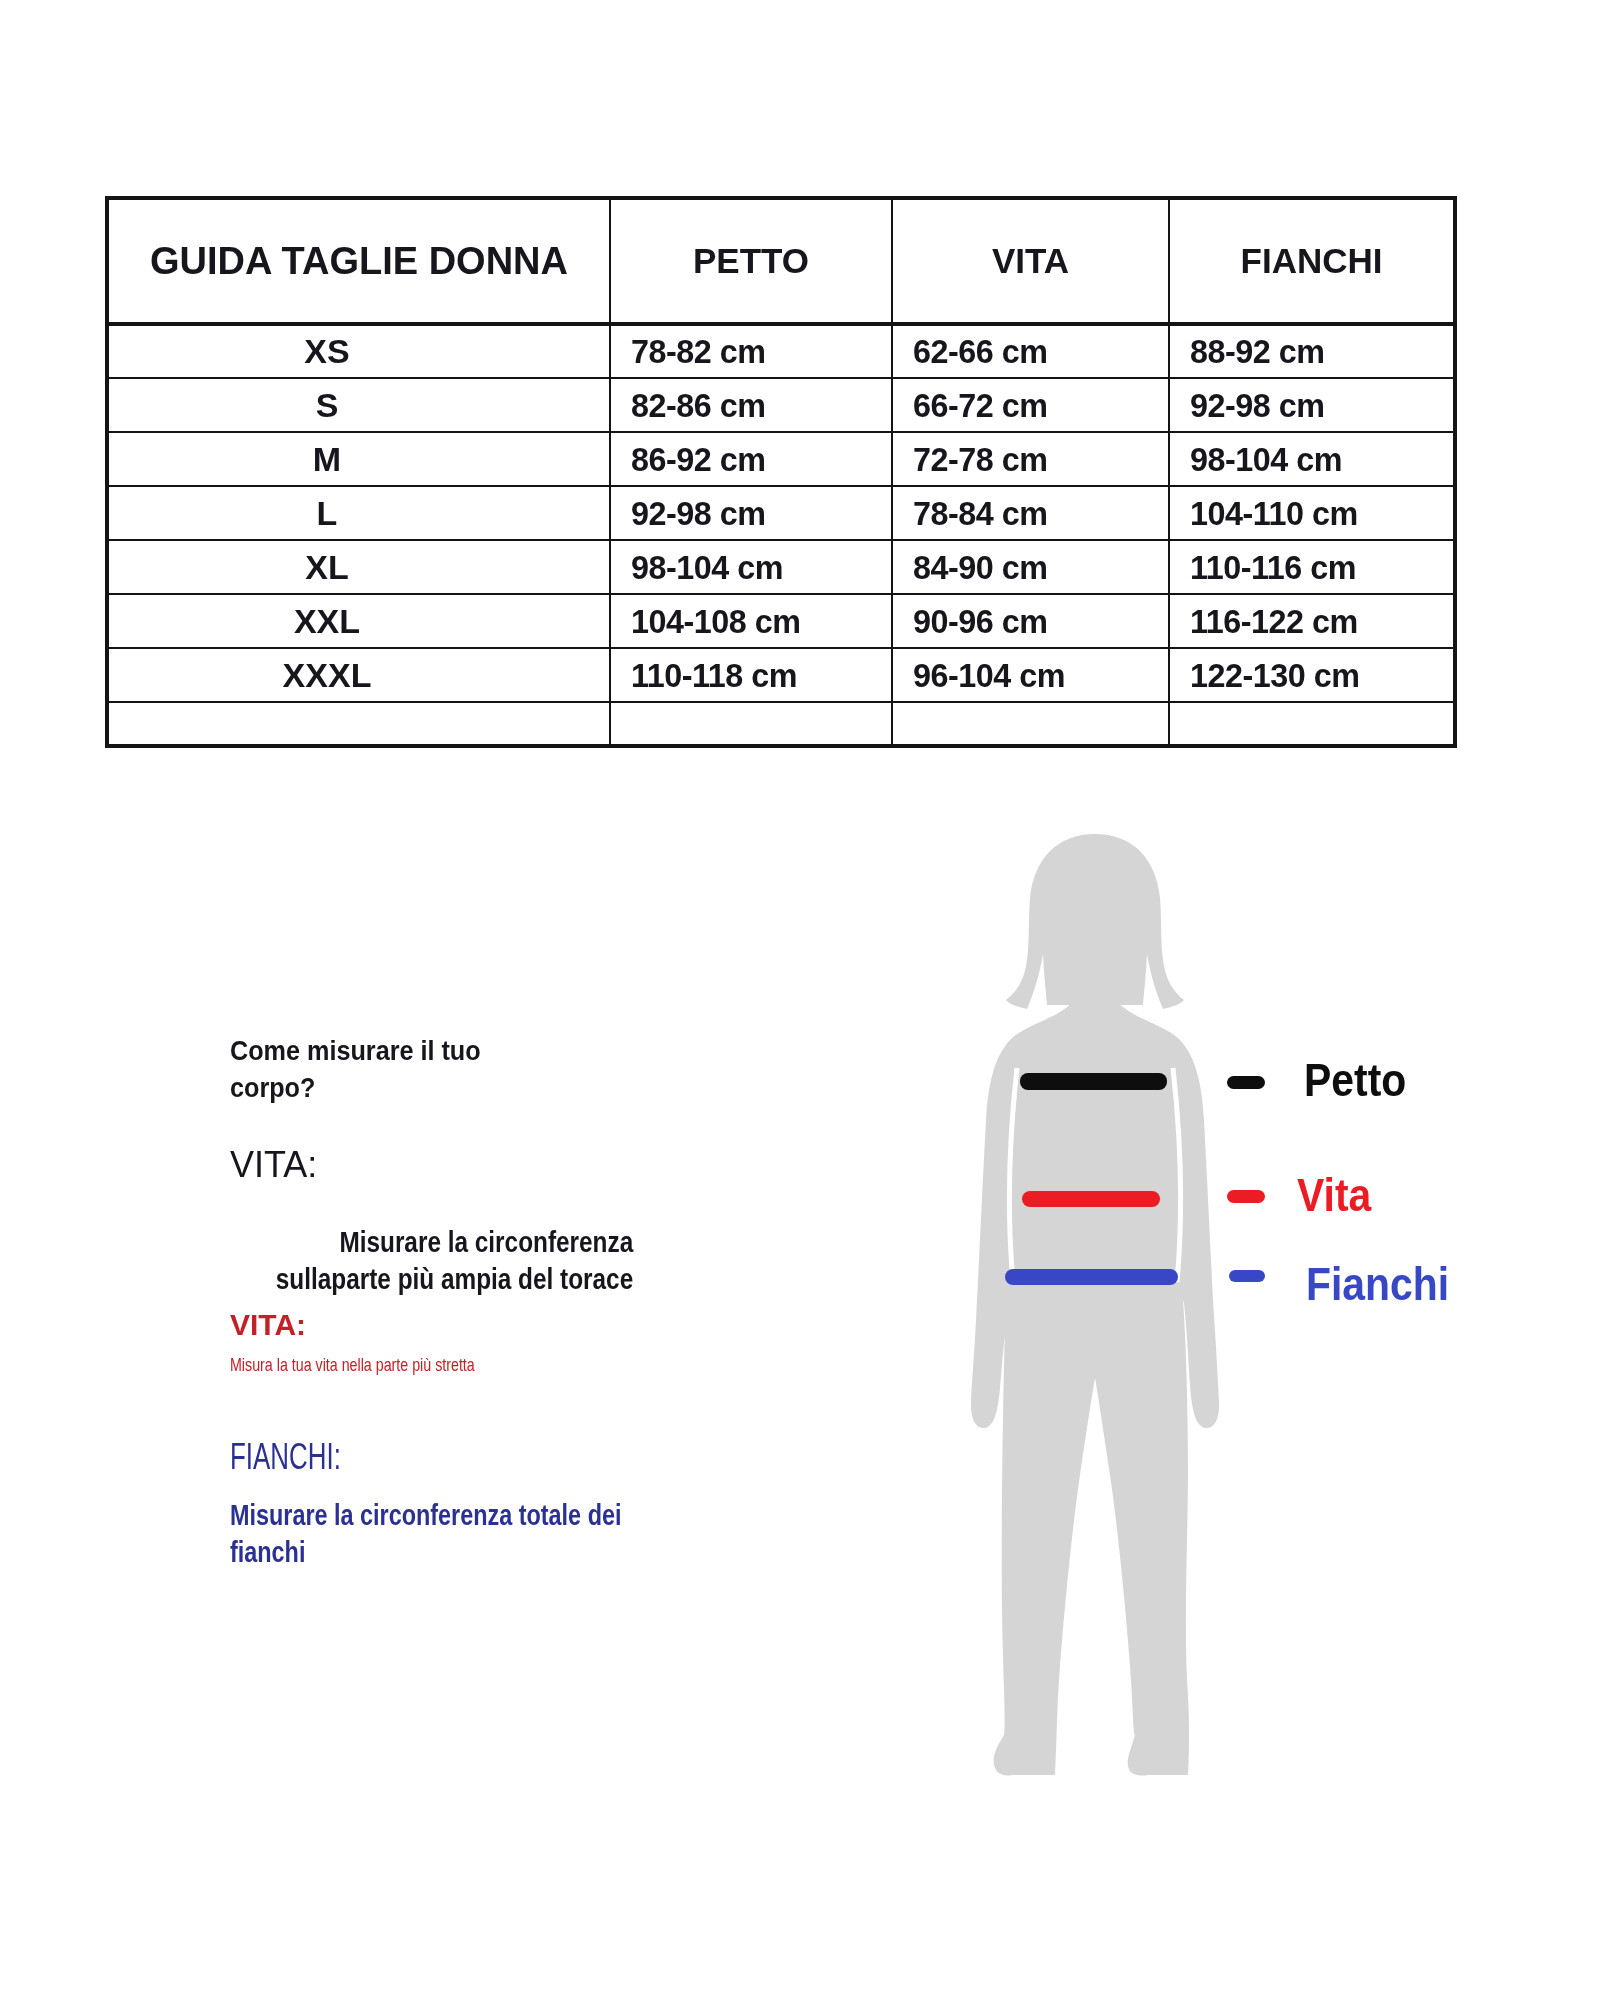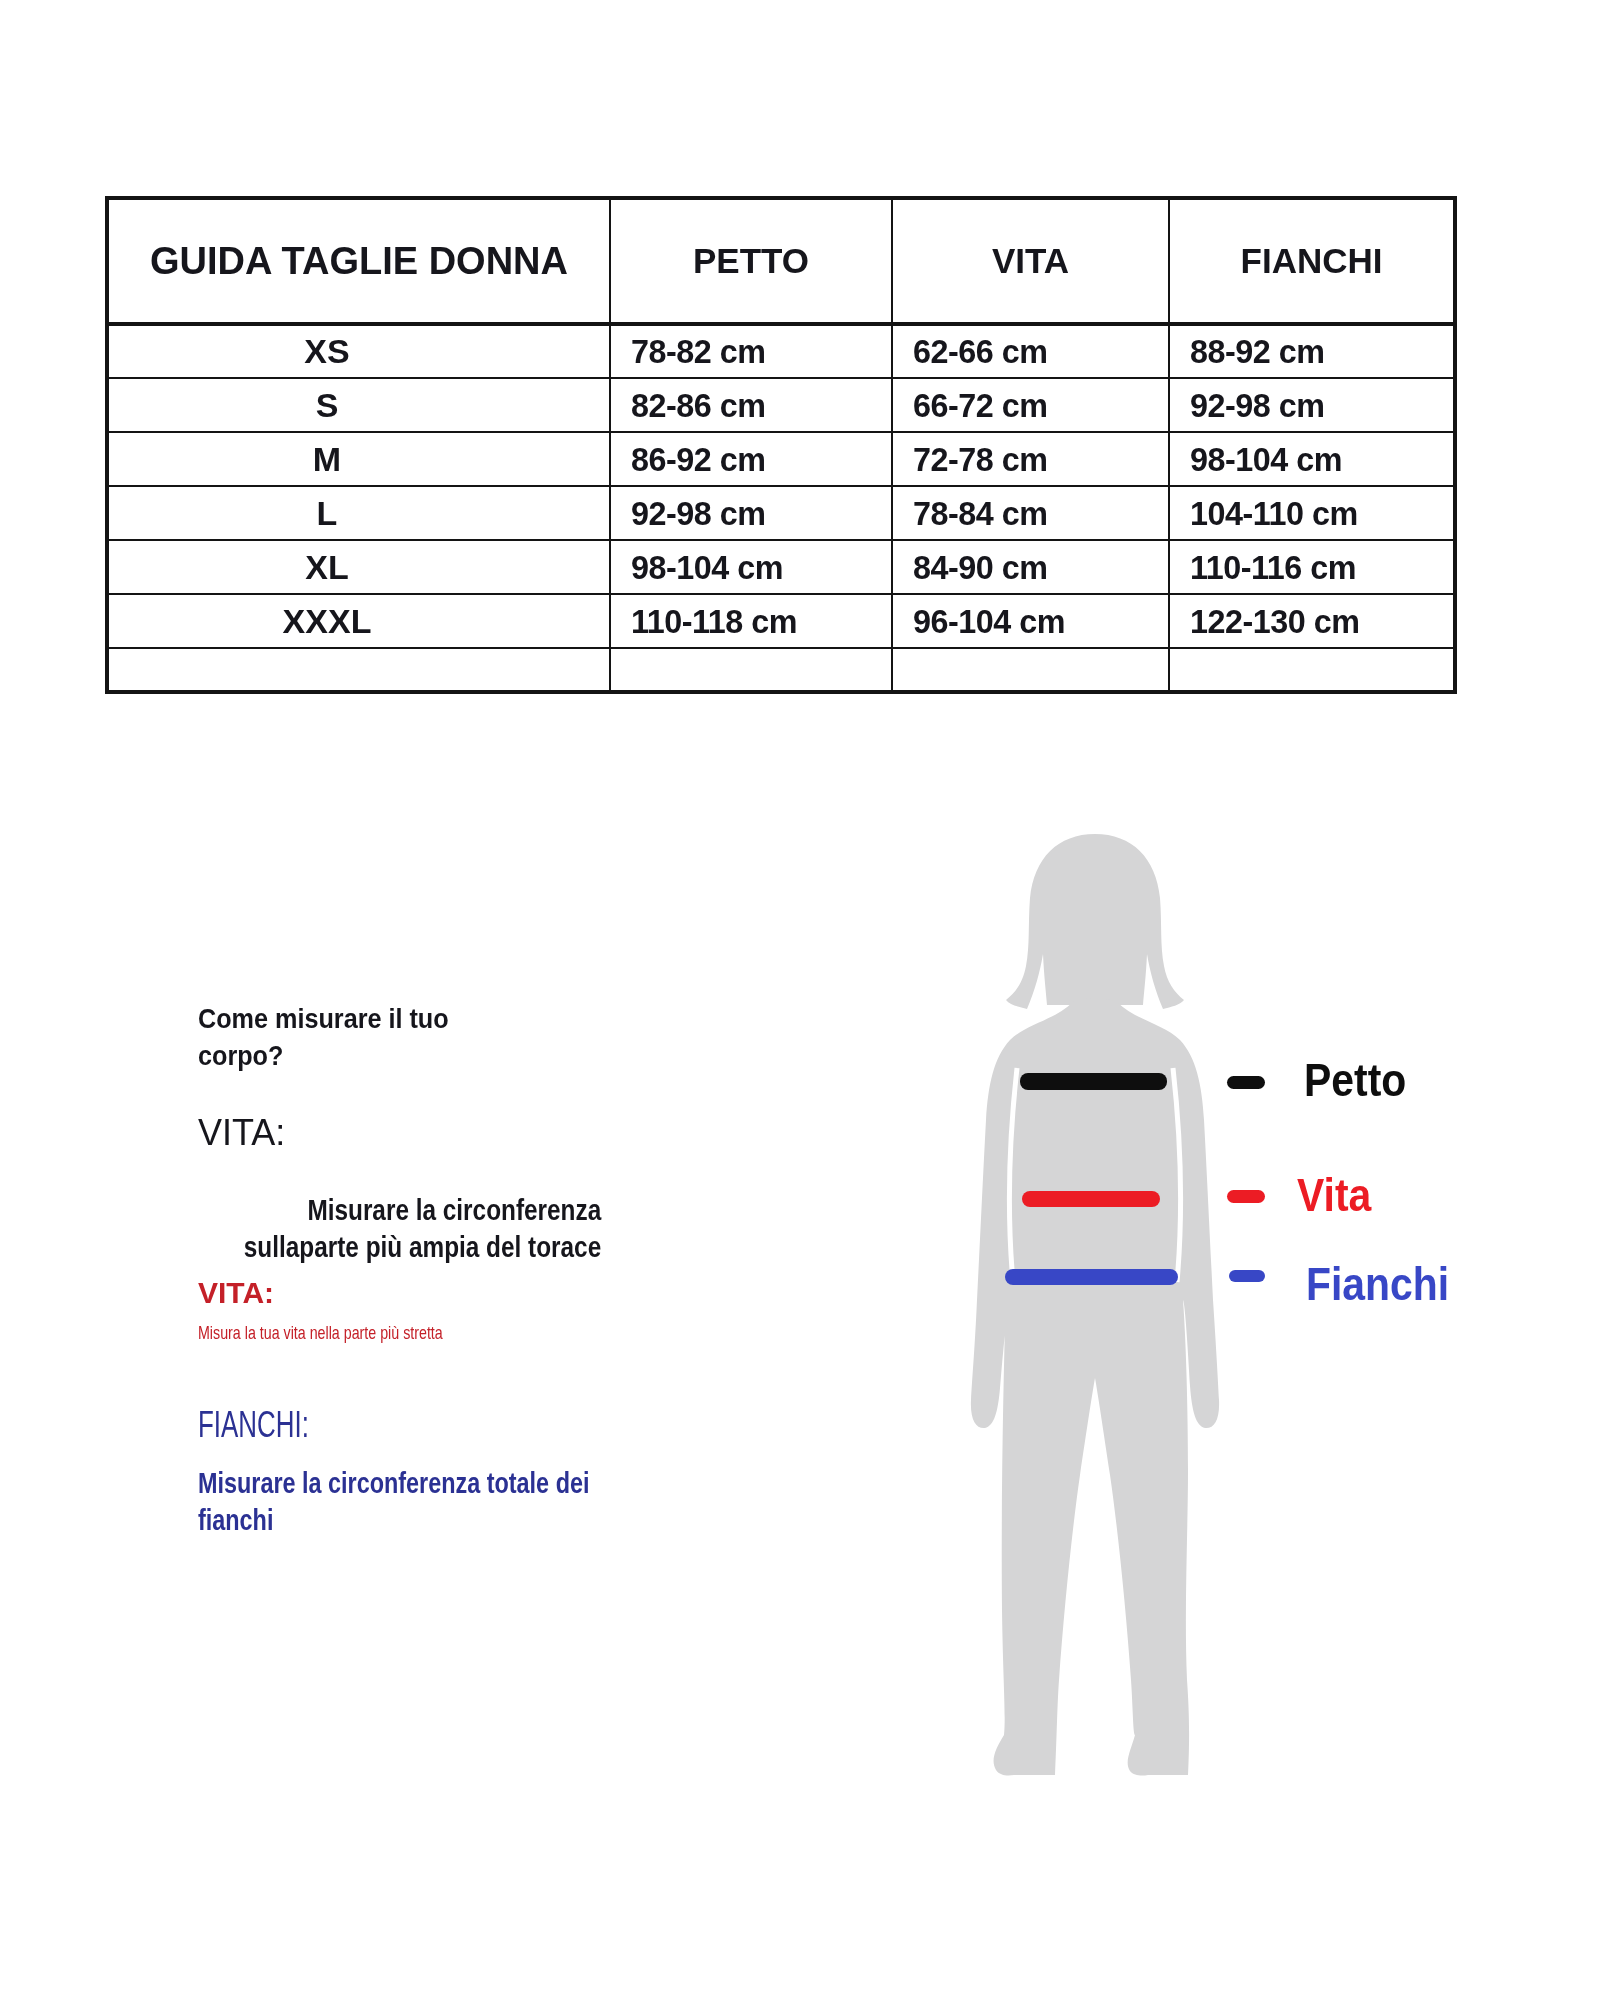--- a/index.html
+++ b/index.html
@@ -25,21 +25,21 @@
   .size-table tr{height:54px;}
   .size-table tr.head{height:126px;}
   .size-table tr.empty{height:44px;}
   th.guide{font-size:38px;font-weight:bold;text-align:center;letter-spacing:0px;}
   th.colh{font-size:35px;font-weight:bold;text-align:center;}
   td.size{font-size:34px;font-weight:bold;text-align:center;padding-right:64px;}
   td.val{font-size:34px;font-weight:bold;text-align:left;padding-left:20px;}
   td.val .nval{display:inline-block;transform:scaleX(.95);transform-origin:0 50%;letter-spacing:-0.5px;}
 
   
-  .ins{position:absolute;left:198px;color:var(--text);}
+  .ins{position:absolute;left:230px;color:var(--text);margin-top:32px;}
   .condense{display:inline-block;transform-origin:0 0;}
   #ins-title{top:1000px;width:345px;font-size:28px;font-weight:bold;line-height:37px;}
   #ins-title .condense{transform:scaleX(.90);width:345px;}
   #ins-petto-label{top:1112px;font-size:36px;font-weight:normal;}
   #ins-petto-text{top:1192px;font-size:29px;font-weight:bold;line-height:37px;text-align:right;}
   #ins-petto-text .condense{transform:scaleX(.84);width:480px;}
   #ins-vita-label{top:1276px;font-size:30px;font-weight:bold;color:var(--red);}
   #ins-vita-text{top:1314px;font-size:19px;font-weight:normal;line-height:37px;color:var(--red);}
   #ins-vita-text .condense{transform:scaleX(.75);width:520px;}
   #ins-fianchi-label{top:1404px;font-size:36px;font-weight:normal;color:var(--blue);}
@@ -101,20 +101,26 @@
       <td class="size">L</td>
       <td class="val"><span class="nval">92-98 cm</span></td>
       <td class="val"><span class="nval">78-84 cm</span></td>
       <td class="val"><span class="nval">104-110 cm</span></td>
     </tr>
     <tr>
       <td class="size">XL</td>
       <td class="val"><span class="nval">98-104 cm</span></td>
       <td class="val"><span class="nval">84-90 cm</span></td>
       <td class="val"><span class="nval">110-116 cm</span></td>
+    </tr>
+    <tr>
+      <td class="size">XXL</td>
+      <td class="val"><span class="nval">104-108 cm</span></td>
+      <td class="val"><span class="nval">90-96 cm</span></td>
+      <td class="val"><span class="nval">116-122 cm</span></td>
     </tr>
     <tr>
       <td class="size">XXXL</td>
       <td class="val"><span class="nval">110-118 cm</span></td>
       <td class="val"><span class="nval">96-104 cm</span></td>
       <td class="val"><span class="nval">122-130 cm</span></td>
     </tr>
     <tr class="empty">
       <td></td>
           <td></td>

